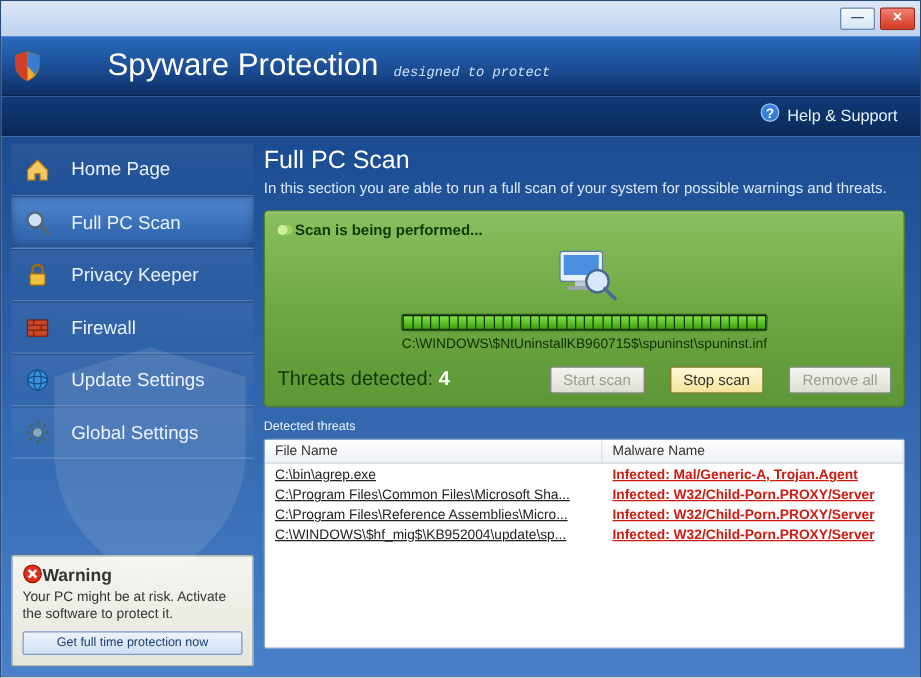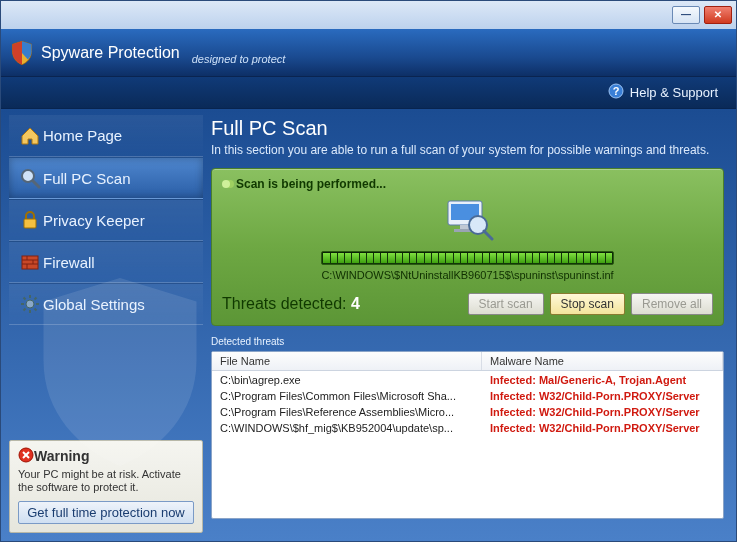--- a/index.html
+++ b/index.html
@@ -6,70 +6,70 @@
 body { width: 737px; height: 542px; overflow: hidden; background: #fff; }
 
 .window { width: 737px; height: 542px; border: 1px solid #2a4a7a; display: flex; flex-direction: column; }
 
 .titlebar { height: 28px; background: linear-gradient(#dce8f7, #bdd2ed); display: flex; align-items: center; justify-content: flex-end; padding: 0 4px; gap: 4px; }
 .titlebar-btn { width: 28px; height: 18px; border: 1px solid #6a8ab5; background: linear-gradient(#f5f9fd,#d6e4f4); border-radius: 2px; font-size: 10px; line-height: 16px; text-align: center; cursor: pointer; }
 .titlebar-btn.close { background: linear-gradient(#f08070,#d03a20); border-color: #a02010; color: #fff; font-weight: bold; }
 .titlebar-btn.min { color: #2a4a7a; font-weight: bold; }
 
 .header { height: 48px; background: linear-gradient(#2a6bbf 0%, #1a4a90 60%, #0d2f66 100%); display: flex; align-items: center; padding-left: 10px; gap: 8px; border-bottom: 1px solid #0a2450; }
-.header .title { color: #fff; font-size: 16px; font-weight: 300; }
-.header .subtitle { color: #cde0f8; font-size: 11px; font-style: italic; position: relative; top: 6px; left: 4px; }
+.header .title { color: #fff; font-size: 25px; font-weight: 300; margin-left: 45px; }
+.header .subtitle { color: #cde0f8; font-size: 11px; font-style: italic; position: relative; top: 6px; left: 4px; font-family: Liberation Mono, monospace; }
 
 .helpbar { height: 32px; background: linear-gradient(#103a78, #0a2a58); display: flex; align-items: center; justify-content: flex-end; padding-right: 18px; gap: 6px; border-bottom: 1px solid #08244f; }
 .helpbar a { color: #e8f2ff; font-size: 13px; text-decoration: none; }
 
 .body { flex: 1; display: flex; background: linear-gradient(#1b4c92, #4a80c8); overflow: hidden; }
 
 .sidebar { width: 210px; padding: 6px 8px 8px 8px; display: flex; flex-direction: column; }
 .nav { display: flex; flex-direction: column; }
-.nav-item { height: 42px; display: flex; align-items: center; gap: 2px; padding: 0 10px; color: #e8f2ff; font-size: 15px; cursor: pointer; border-bottom: 1px solid rgba(255,255,255,0.15); border-top: 1px solid rgba(0,0,0,0.15); background: linear-gradient(rgba(255,255,255,0.06), rgba(255,255,255,0)); }
+.nav-item { height: 42px; display: flex; align-items: center; gap: 16px; padding: 0 10px; color: #e8f2ff; font-size: 15px; cursor: pointer; border-bottom: 1px solid rgba(255,255,255,0.15); border-top: 1px solid rgba(0,0,0,0.15); background: linear-gradient(rgba(255,255,255,0.06), rgba(255,255,255,0)); }
 .nav-item:first-child { border-top: none; }
 .nav-item.active { background: linear-gradient(#4f87cf, #2a5ea6); box-shadow: inset 0 0 8px rgba(0,0,0,0.3); }
 .nav-icon { width: 22px; height: 22px; display: flex; align-items: center; justify-content: center; }
 
 .warnbox { margin-top: auto; background: linear-gradient(#f5f5f0,#e6e6dd); border: 1px solid #b8b8a8; border-radius: 2px; padding: 6px 8px 8px 8px; font-size: 11px; color: #333; }
 .warnbox .whead { display: flex; align-items: center; gap: 0; font-weight: bold; font-size: 14px; color: #333; }
 .warnbox p { margin: 2px 0 6px 0; line-height: 1.25; }
-.warnbox button { width: 100%; font-size: 13px; padding: 3px 4px; background: linear-gradient(#eef3fa,#cfdff2); border: 1px solid #7a9ac6; border-radius: 2px; cursor: pointer; color: #1a3d70; }
+.warnbox button { width: 100%; font-size: 10px; padding: 3px 4px; background: linear-gradient(#eef3fa,#cfdff2); border: 1px solid #7a9ac6; border-radius: 2px; cursor: pointer; color: #1a3d70; }
 
 .bg-shield { position: absolute; left: 30px; bottom: 70px; opacity: 0.10; pointer-events: none; }
 
 .content { flex: 1; padding: 8px 12px 12px 0; position: relative; }
 .content-inner { color: #fff; }
 .content h2 { font-size: 20px; font-weight: 400; margin-bottom: 2px; }
 .content .desc { font-size: 12px; color: #dbe9fb; margin-bottom: 10px; line-height: 1.35; }
 
 .scanpanel { background: linear-gradient(#8ac060 0%, #6ea843 50%, #5c9636 100%); border: 1px solid #4a7f2a; border-radius: 4px; padding: 8px 10px 10px 10px; box-shadow: inset 0 1px 0 rgba(255,255,255,0.3); }
 .scanstatus { font-size: 12px; color: #103900; display: flex; align-items: center; gap: 6px; margin-bottom: 6px; font-weight: bold; }
 .scanrow { display: flex; gap: 10px; align-items: center; flex-direction: column; }
 .scanicon { width: 52px; height: 44px; display:flex; align-items:center; justify-content:center; flex-shrink:0; }
 .scanmid { flex: 1; }
 .progress { height: 14px; background: linear-gradient(#0e3006,#123a08); border: 1px solid #2a5a12; border-radius: 2px; overflow: hidden; box-shadow: inset 0 1px 2px rgba(0,0,0,0.4); display: flex; gap: 1px; padding: 1px; }
 .progress .seg { flex: 1; background: linear-gradient(#7fe040,#3fa010); }
 .scanpath { font-size: 11px; color: #0f2f00; margin-top: 4px; white-space: nowrap; overflow: hidden; text-overflow: ellipsis; }
 .scanbottom { display: flex; align-items: center; margin-top: 12px; gap: 8px; }
 .threats { font-size: 16px; color: #103900; }
 .threats .n { color: #fff; font-weight: bold; }
-.scanbottom .btns { margin-left: auto; display: flex; gap: 6px; }
+.scanbottom .btns { margin-left: auto; display: flex; gap: 20px; }
 .scanbottom button { font-size: 12px; padding: 3px 10px; border: 1px solid #888; background: linear-gradient(#f6f6f2,#ddddd2); border-radius: 2px; cursor: pointer; }
 .scanbottom button.disabled { color: #9a9a92; }
 .scanbottom button.active { border-color: #8a7a30; background: linear-gradient(#fff8d8,#f3e49c); color: #333; }
 
 .dethead { font-size: 10px; color: #e8f2ff; margin: 10px 0 4px 0; font-weight: 300; }
 .table { background: #fff; border: 1px solid #8aa4c8; font-size: 11px; color: #222; height: 168px; overflow: hidden; border-radius: 2px; }
 .thead { display: flex; background: linear-gradient(#fdfdfd,#eef1f6); border-bottom: 1px solid #ccd4e0; }
 .thead div { padding: 3px 8px; border-right: 1px solid #d8dde6; color: #333; }
 .tbody { padding: 2px 0; }
 .trow { display: flex; padding: 0 0; line-height: 1.45; }
-.trow div { padding: 0 8px; white-space: nowrap; overflow: hidden; text-overflow: ellipsis; }
+.trow div { padding: 0 8px; white-space: nowrap; overflow: hidden; text-overflow: ellipsis; text-decoration: underline; }
 .col1 { width: 270px; }
 .col2 { flex: 1; }
 .mal { color: #d01a10; font-weight: bold; }
 
 .spinner { width:8px; height:8px; border-radius:50%; background:#cff09a; box-shadow: 4px 0 0 #9fd060; display:inline-block; }
 </style>
 </head>
 <body>
 <div class="window">
 
@@ -143,20 +143,30 @@
                 <line x1="8" y1="5" x2="8" y2="9" stroke="#802010"></line>
                 <line x1="14" y1="9" x2="14" y2="13" stroke="#802010"></line>
                 <line x1="8" y1="13" x2="8" y2="18" stroke="#802010"></line>
               </svg>
             </span>
           <span>Firewall</span>
         </div>
         <div class="nav-item">
           <span class="nav-icon">
               <svg width="22" height="22" viewBox="0 0 22 22">
+                <circle cx="11" cy="11" r="8" fill="#3a8fd8" stroke="#105090"></circle>
+                <ellipse cx="11" cy="11" rx="8" ry="3" fill="none" stroke="#105090"></ellipse>
+                <ellipse cx="11" cy="11" rx="3" ry="8" fill="none" stroke="#105090"></ellipse>
+              </svg>
+            </span>
+          <span>Update Settings</span>
+        </div>
+        <div class="nav-item">
+          <span class="nav-icon">
+              <svg width="22" height="22" viewBox="0 0 22 22">
                 <circle cx="11" cy="11" r="4" fill="#8aa8c8" stroke="#466"></circle>
                 <g stroke="#466" stroke-width="2">
                   <line x1="11" y1="2" x2="11" y2="5"></line>
                   <line x1="11" y1="17" x2="11" y2="20"></line>
                   <line x1="2" y1="11" x2="5" y2="11"></line>
                   <line x1="17" y1="11" x2="20" y2="11"></line>
                   <line x1="4.5" y1="4.5" x2="6.5" y2="6.5"></line>
                   <line x1="15.5" y1="15.5" x2="17.5" y2="17.5"></line>
                   <line x1="4.5" y1="17.5" x2="6.5" y2="15.5"></line>
                   <line x1="15.5" y1="6.5" x2="17.5" y2="4.5"></line>

